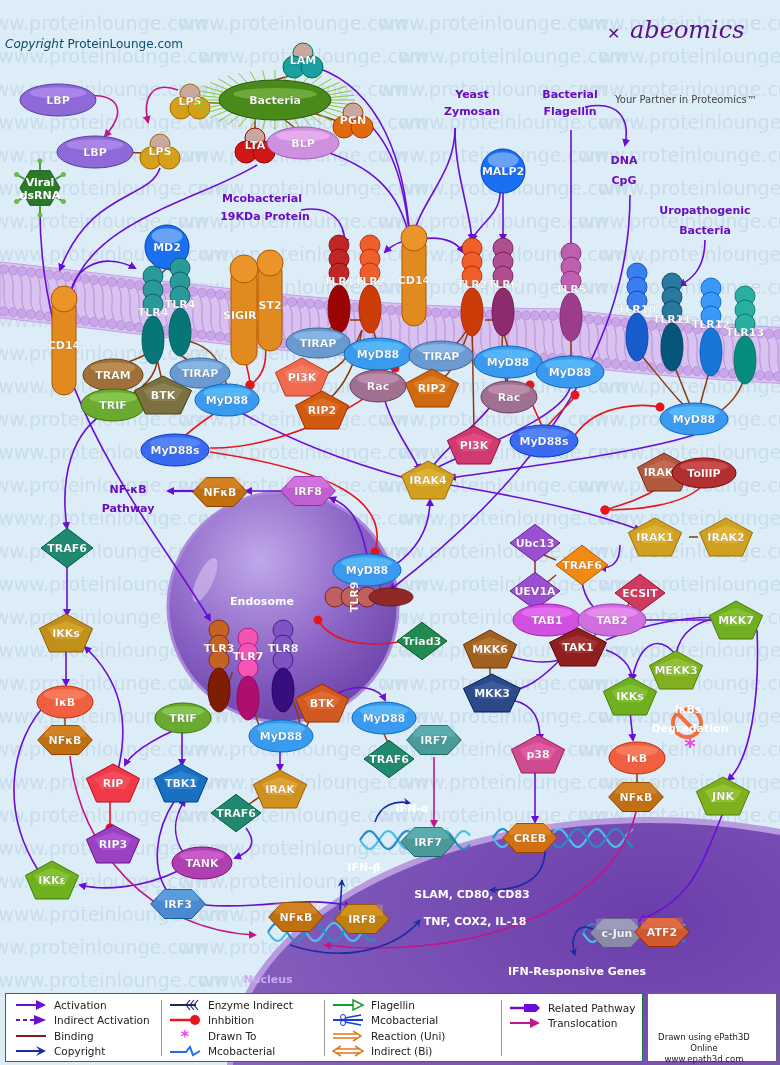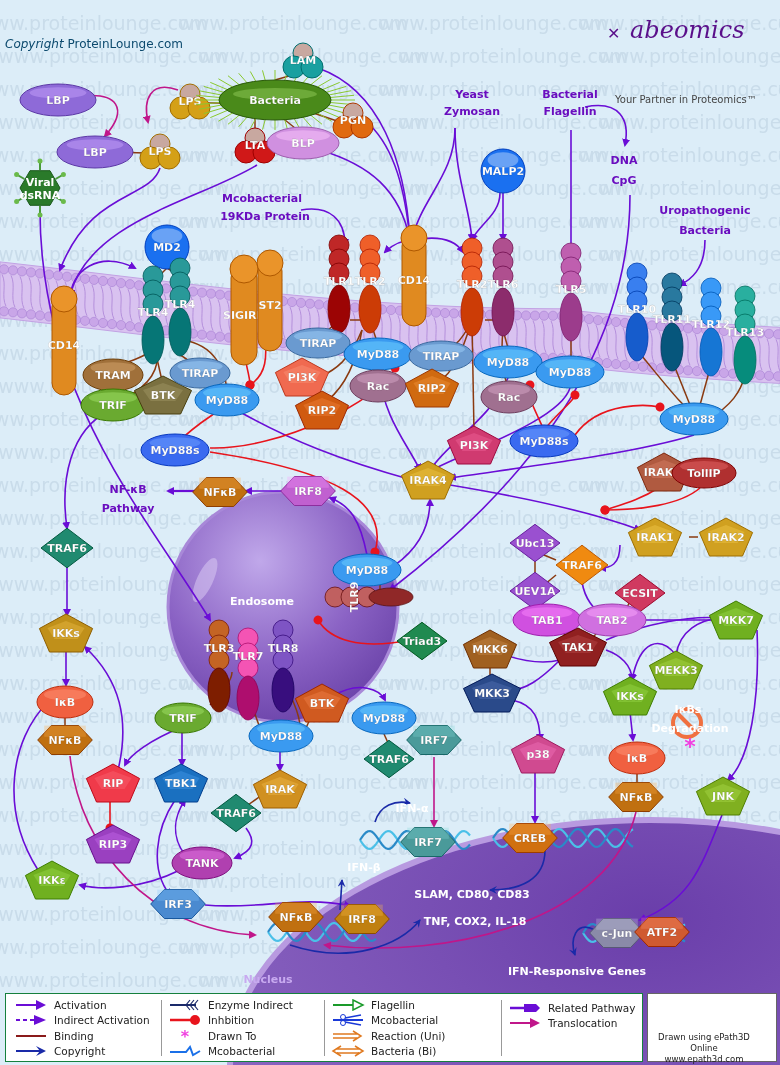--- a/index.html
+++ b/index.html
@@ -1308,21 +1308,21 @@
         <div class="legend-item">
           <svg viewBox="0 0 34 12">
             <path d="M2,4 L26,4 M2,8 L26,8 M22,1 L30,6 L22,11" stroke="#e07a20" stroke-width="1.5" fill="none"></path>
           </svg>
           <span>Reaction (Uni)</span>
         </div>
         <div class="legend-item">
           <svg viewBox="0 0 34 12">
             <path d="M6,4 L28,4 M6,8 L28,8 M24,1 L32,6 L24,11 M10,1 L2,6 L10,11" stroke="#e07a20" stroke-width="1.5" fill="none"></path>
           </svg>
-          <span>Bacteria (Bi)</span>
+          <span>Indirect (Bi)</span>
         </div>
       </div>
     <div class="legend-sep" style="left:495px"></div>
     <div class="legend-col" style="left:502px;top:6px" id="lc3">
         <div class="legend-item">
           <svg viewBox="0 0 34 12">
             <line x1="2" y1="6" x2="18" y2="6" stroke="#6a0dd6" stroke-width="2.5"></line>
             <path d="M16,2 L28,2 L32,6 L28,10 L16,10 Z" fill="#6a0dd6"></path>
           </svg>
           <span>Related Pathway</span>

